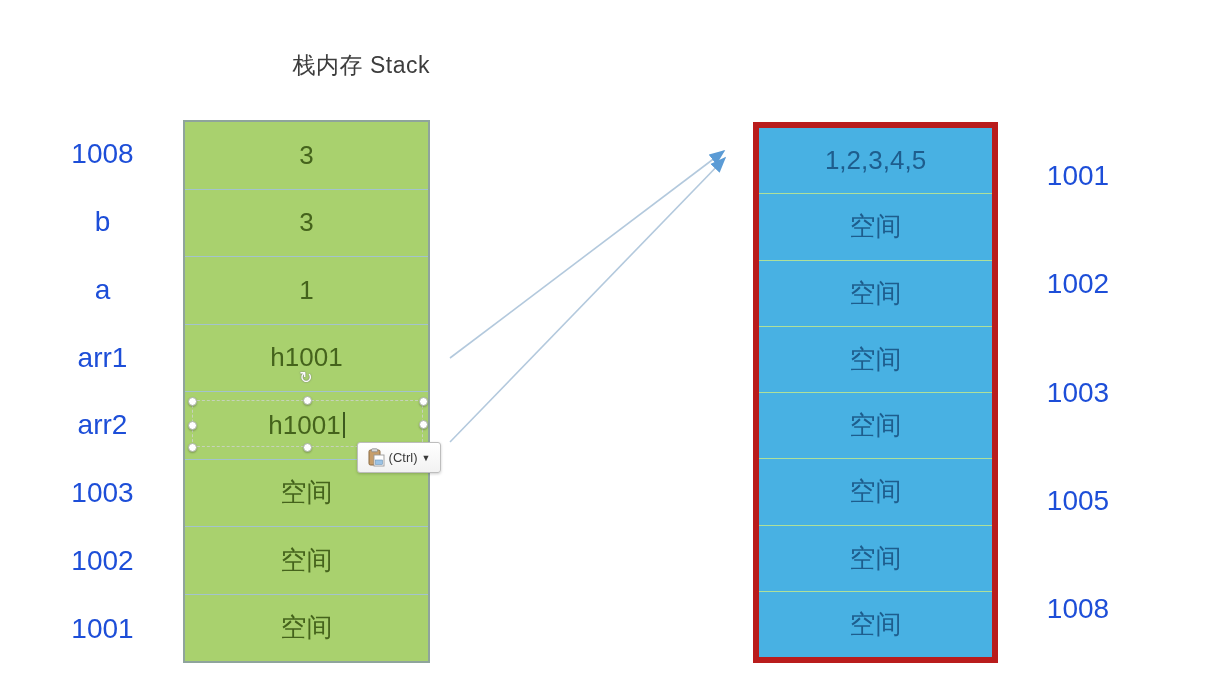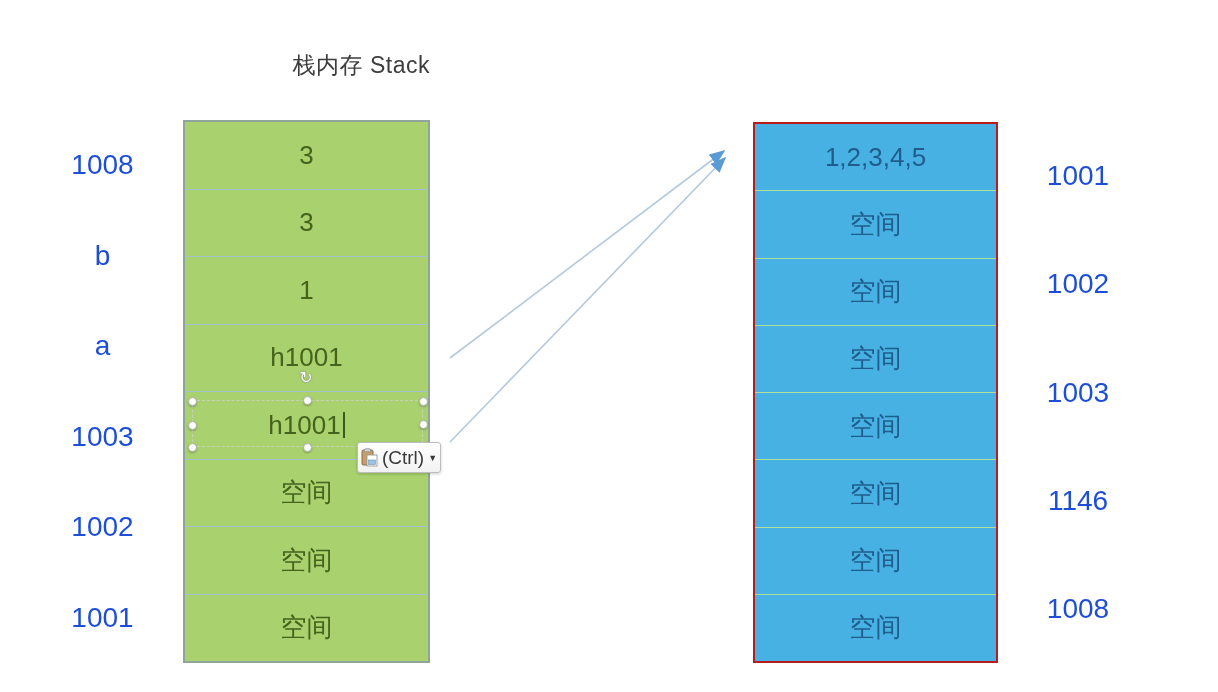--- a/index.html
+++ b/index.html
@@ -10,51 +10,53 @@
   .stack-title{left:183px;width:247px;}
   .heap-title{left:753px;width:245px;}
 
   .labels{position:absolute;display:flex;flex-direction:column;}
   .stack-labels{left:40px;top:120px;width:125px;height:543px;}
   .heap-labels{left:1040px;top:122px;width:76px;height:541px;}
   .labels .label{flex:1;display:flex;align-items:center;justify-content:center;font-size:28px;color:#1d4ed8;}
 
   .memtable{position:absolute;display:flex;flex-direction:column;box-sizing:border-box;}
   .stack-table{left:183px;top:120px;width:247px;height:543px;background:#a9d16e;border:2px solid #8fa49c;}
-  .heap-table{left:753px;top:122px;width:245px;height:541px;background:#48b1e3;border:2px solid #b91c1c;}
+  .heap-table{left:753px;top:122px;width:245px;height:541px;background:#48b1e3;border:6px solid #b91c1c;}
   .memtable .cell{flex:1;display:flex;align-items:center;justify-content:center;font-size:26px;position:relative;}
   .stack-table .cell{color:#45631c;}
   .stack-table .cell + .cell{border-top:1px solid #a3c3ce;}
   .heap-table .cell{color:#1e5d8d;}
   .heap-table .cell + .cell{border-top:1px solid #aee09a;}
 
   .arrows{position:absolute;left:0;top:0;pointer-events:none;}
 
   
   .selection-box{position:absolute;left:192px;top:400px;width:231px;height:47px;border:1px dashed #c6d2ba;box-sizing:border-box;}
   .handle{position:absolute;width:9px;height:9px;border-radius:50%;background:#ffffff;border:1px solid #a9b3a2;box-shadow:0 1px 2px rgba(0,0,0,0.25);box-sizing:border-box;}
   .rotate-handle{position:absolute;left:297px;top:369px;width:18px;height:18px;font-size:16px;line-height:18px;text-align:center;color:#fbfbfb;text-shadow:0 0 2px #7c8577,0 0 1px #7c8577;}
   .caret{display:inline-block;width:2px;height:26px;background:#3c5a1e;margin-left:2px;vertical-align:middle;animation:blink 1s step-end infinite;}
   @keyframes blink{50%{opacity:0;}}
 
   .paste-button{position:absolute;left:357px;top:442px;width:84px;height:31px;background:linear-gradient(#ffffff,#f2f2f2);border:1px solid #bdbdbd;border-radius:3px;box-shadow:0 1px 3px rgba(0,0,0,0.2);display:flex;align-items:center;justify-content:center;gap:4px;box-sizing:border-box;}
-  .paste-button .pb-label{font-size:19px;color:#3a3a3a;}
+  .paste-button .pb-label{font-size:13px;color:#3a3a3a;}
   .paste-button .pb-dd{font-size:9px;color:#3a3a3a;}
 </style>
 </head>
 <body>
 
 <div class="canvas">
 
   <div class="title stack-title">栈内存 Stack</div>
 
   <div class="labels stack-labels">
     <div class="label">1008</div>
     <div class="label">b</div>
     <div class="label">a</div>
+    <div class="label">arr1</div>
+    <div class="label">arr2</div>
     <div class="label">1003</div>
     <div class="label">1002</div>
     <div class="label">1001</div>
   </div>
 
   <div class="memtable stack-table">
     <div class="cell">3</div>
     <div class="cell">3</div>
     <div class="cell">1</div>
     <div class="cell">h1001</div>
@@ -85,21 +87,21 @@
     <div class="cell">空间</div>
     <div class="cell">空间</div>
     <div class="cell">空间</div>
     <div class="cell">空间</div>
   </div>
 
   <div class="labels heap-labels">
     <div class="label">1001</div>
     <div class="label">1002</div>
     <div class="label">1003</div>
-    <div class="label">1146</div>
+    <div class="label">1005</div>
     <div class="label">1008</div>
   </div>
 
   <div class="selection-box"></div>
   <div class="handle" style="left:188px;top:397px;"></div>
   <div class="handle" style="left:303px;top:396px;"></div>
   <div class="handle" style="left:419px;top:397px;"></div>
   <div class="handle" style="left:188px;top:421px;"></div>
   <div class="handle" style="left:419px;top:420px;"></div>
   <div class="handle" style="left:188px;top:443px;"></div>

